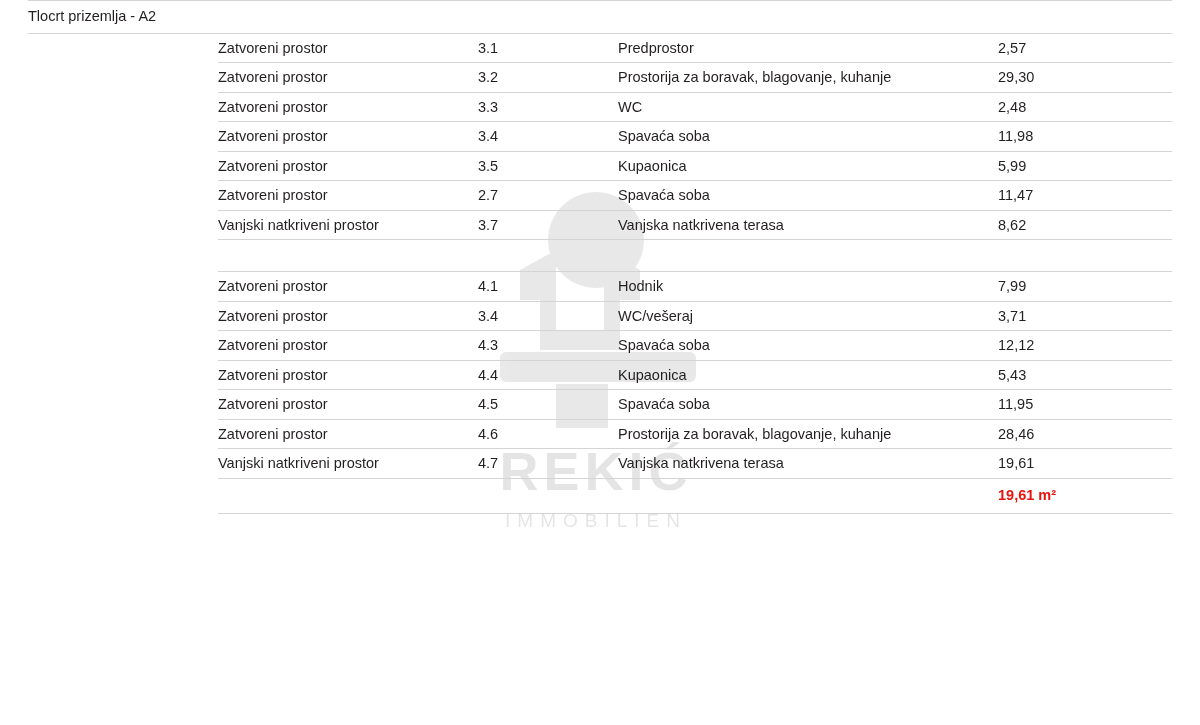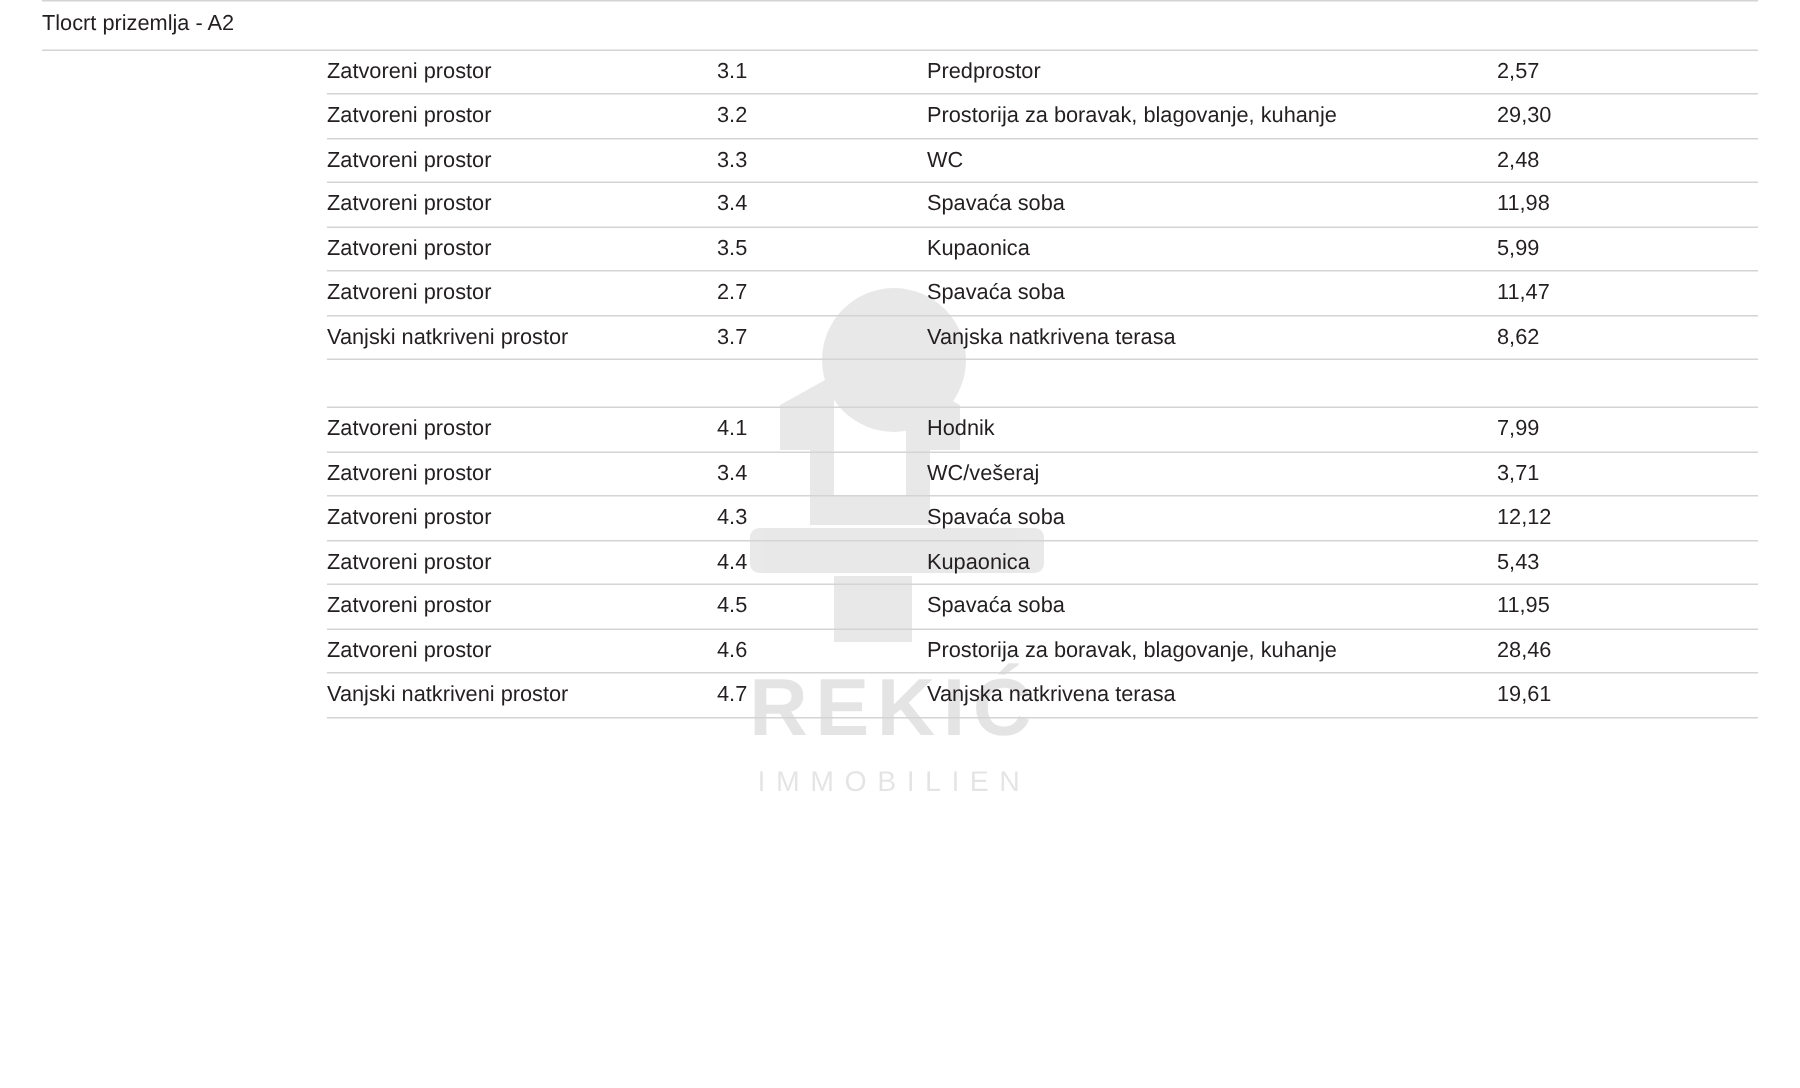--- a/index.html
+++ b/index.html
@@ -223,16 +223,23 @@
 
 
       <tr class="row">
         <td class="noline"></td>
         <td>Vanjski natkriveni prostor</td>
         <td>4.7</td>
         <td>Vanjska natkrivena terasa</td>
         <td>19,61</td>
       </tr>
 
+      <tr class="total">
+        <td class="noline"></td>
+        <td></td>
+        <td></td>
+        <td></td>
+        <td class="total-val">19,61 m²</td>
+      </tr>
 
     </tbody>
   </table>
 </div>
 
 </body></html>

